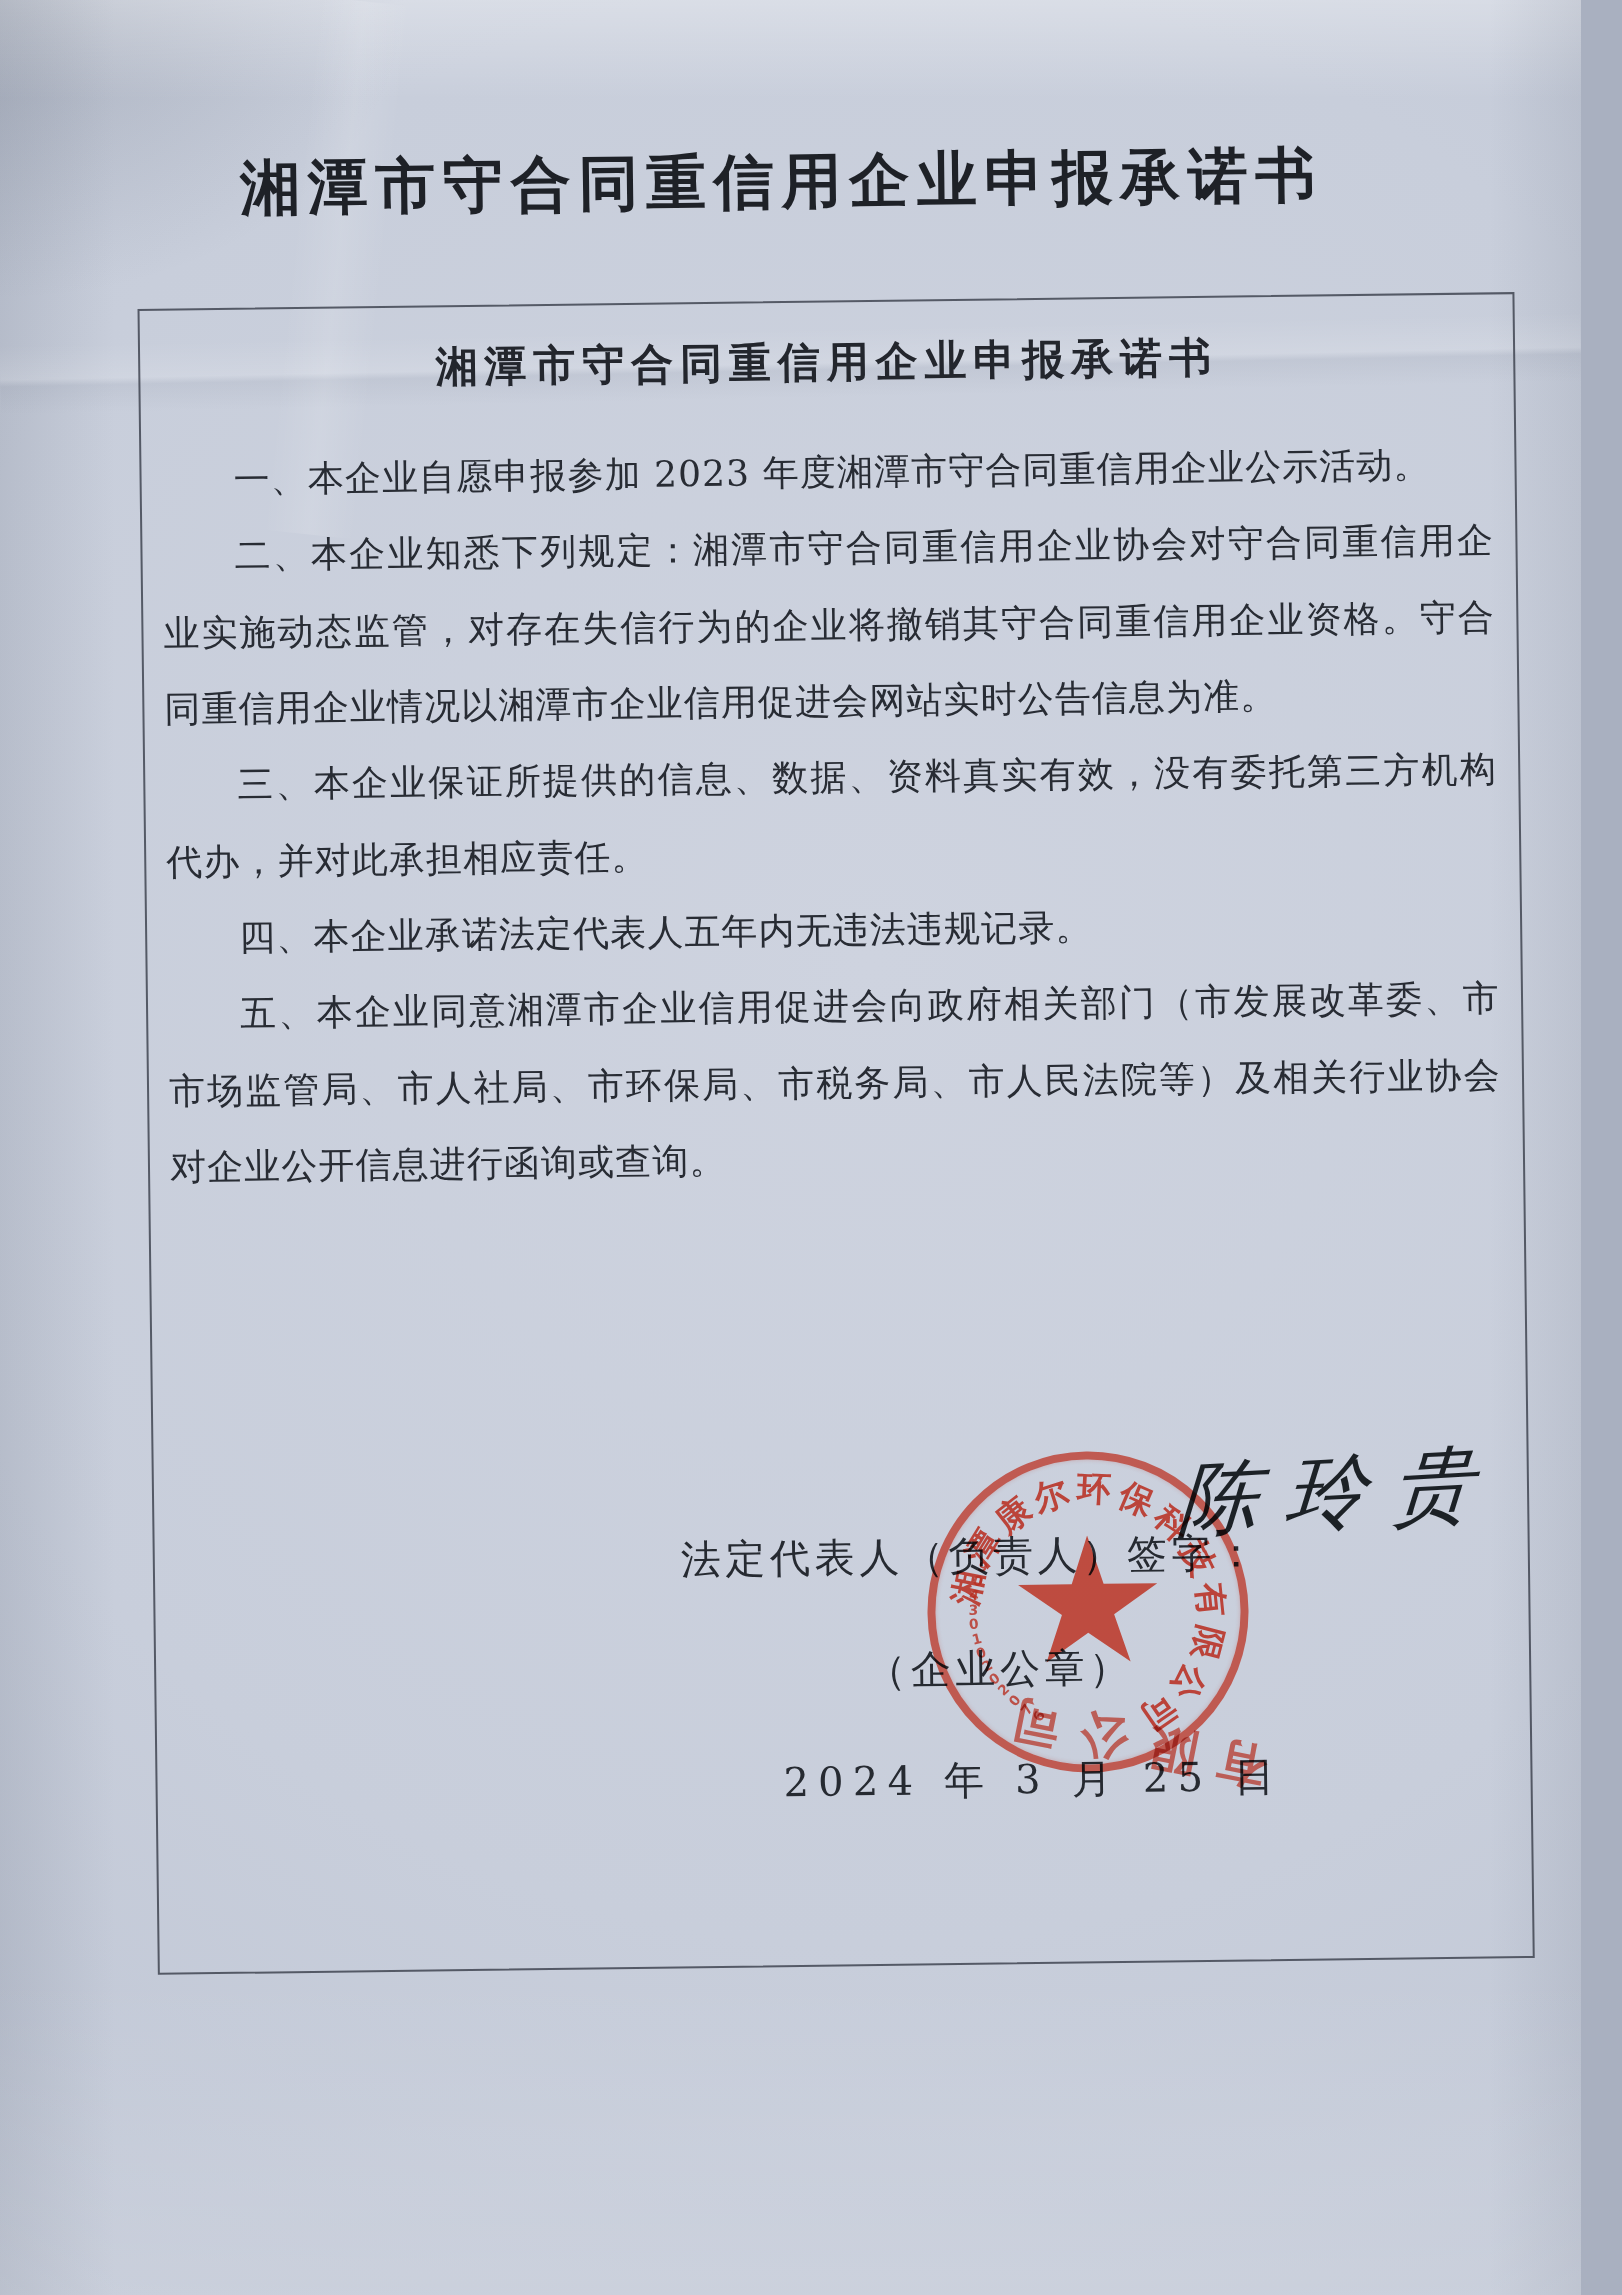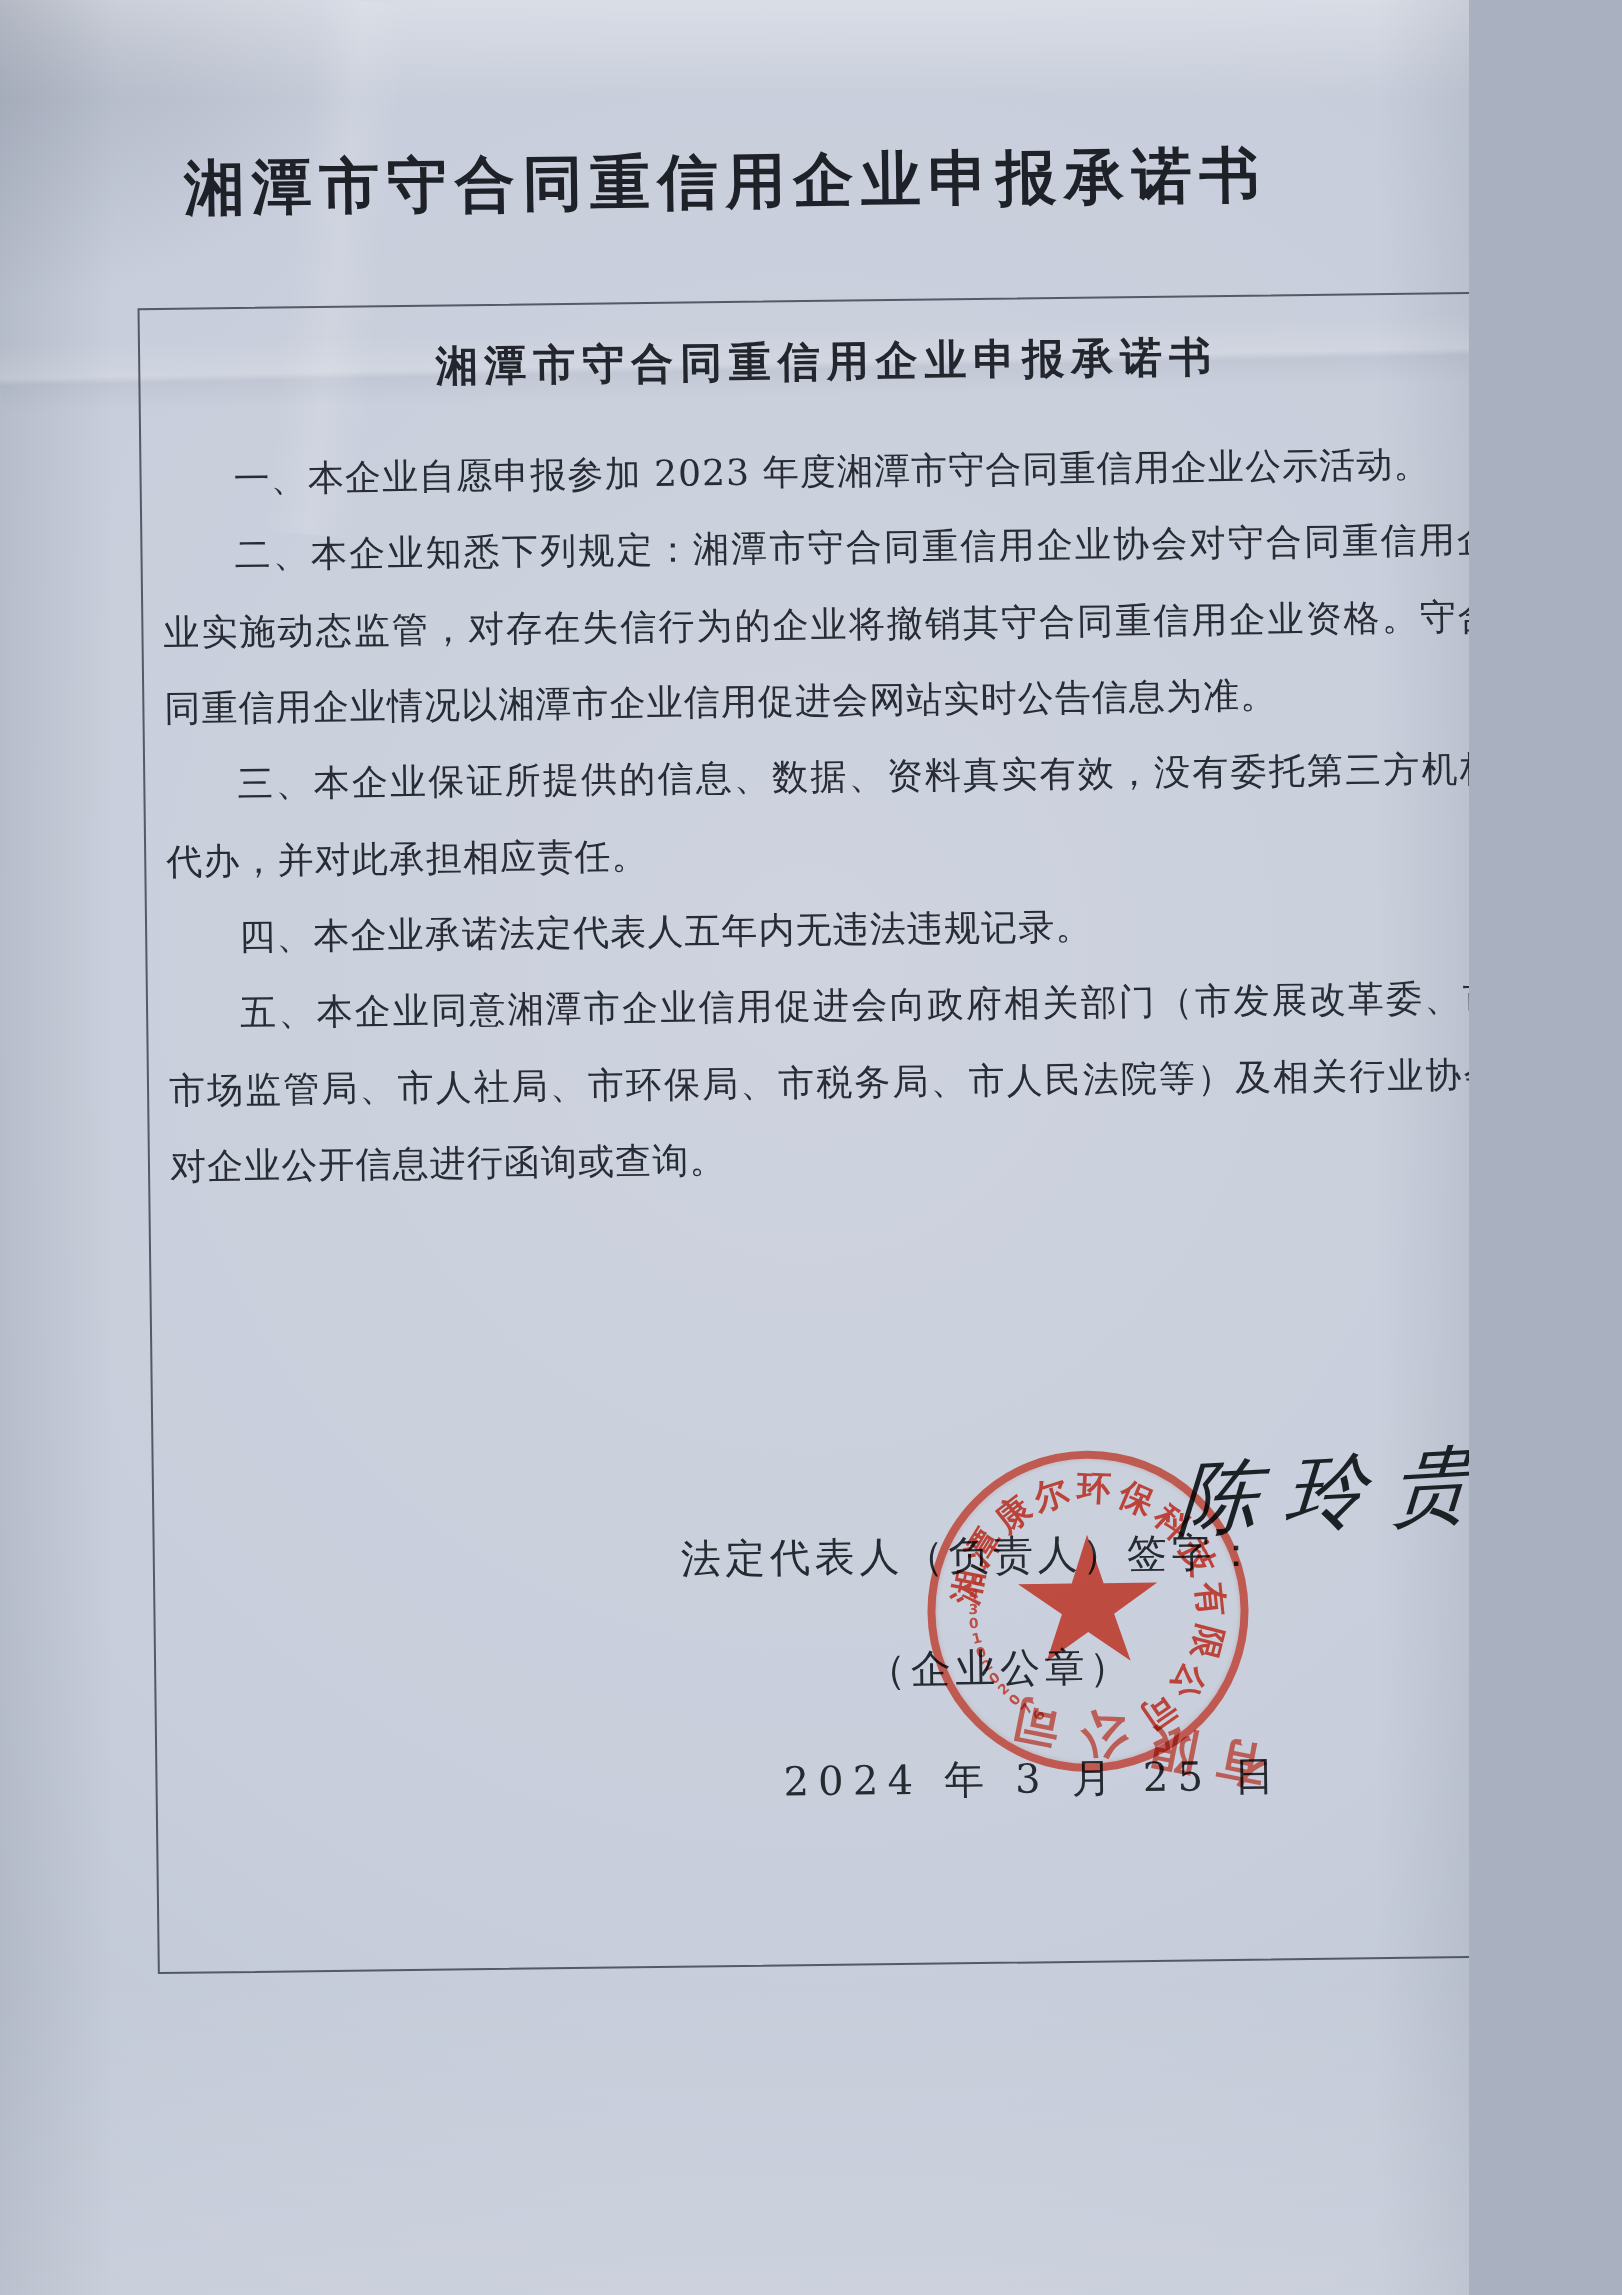--- a/index.html
+++ b/index.html
@@ -1,18 +1,18 @@
 <!DOCTYPE html>
 <html style="font-size:12.2px"><head>
 <meta charset="utf-8">
 <style>
   html,body{margin:0;padding:0;background:#a9b0c0;}
   .photo{
     position:relative;
-    width:1469px;height:2295px;
+    width:1581px;height:2295px;
     overflow:hidden;
     background:
       radial-gradient(140% 95% at 55% 42%, #ced3df 0%, #c8cedb 45%, #bdc4d3 82%, #b3bac9 100%);
     font-family:"DejaVu Serif","Liberation Serif",serif;
     color:#262a31;
   }
   .shade{position:absolute;pointer-events:none;}
   .shade-top{left:0;top:0;width:100%;height:99px;
     background:linear-gradient(to bottom, rgba(255,255,255,.32), rgba(255,255,255,0));}
   .shade-corner-tl{left:0;top:0;width:582px;height:428px;

